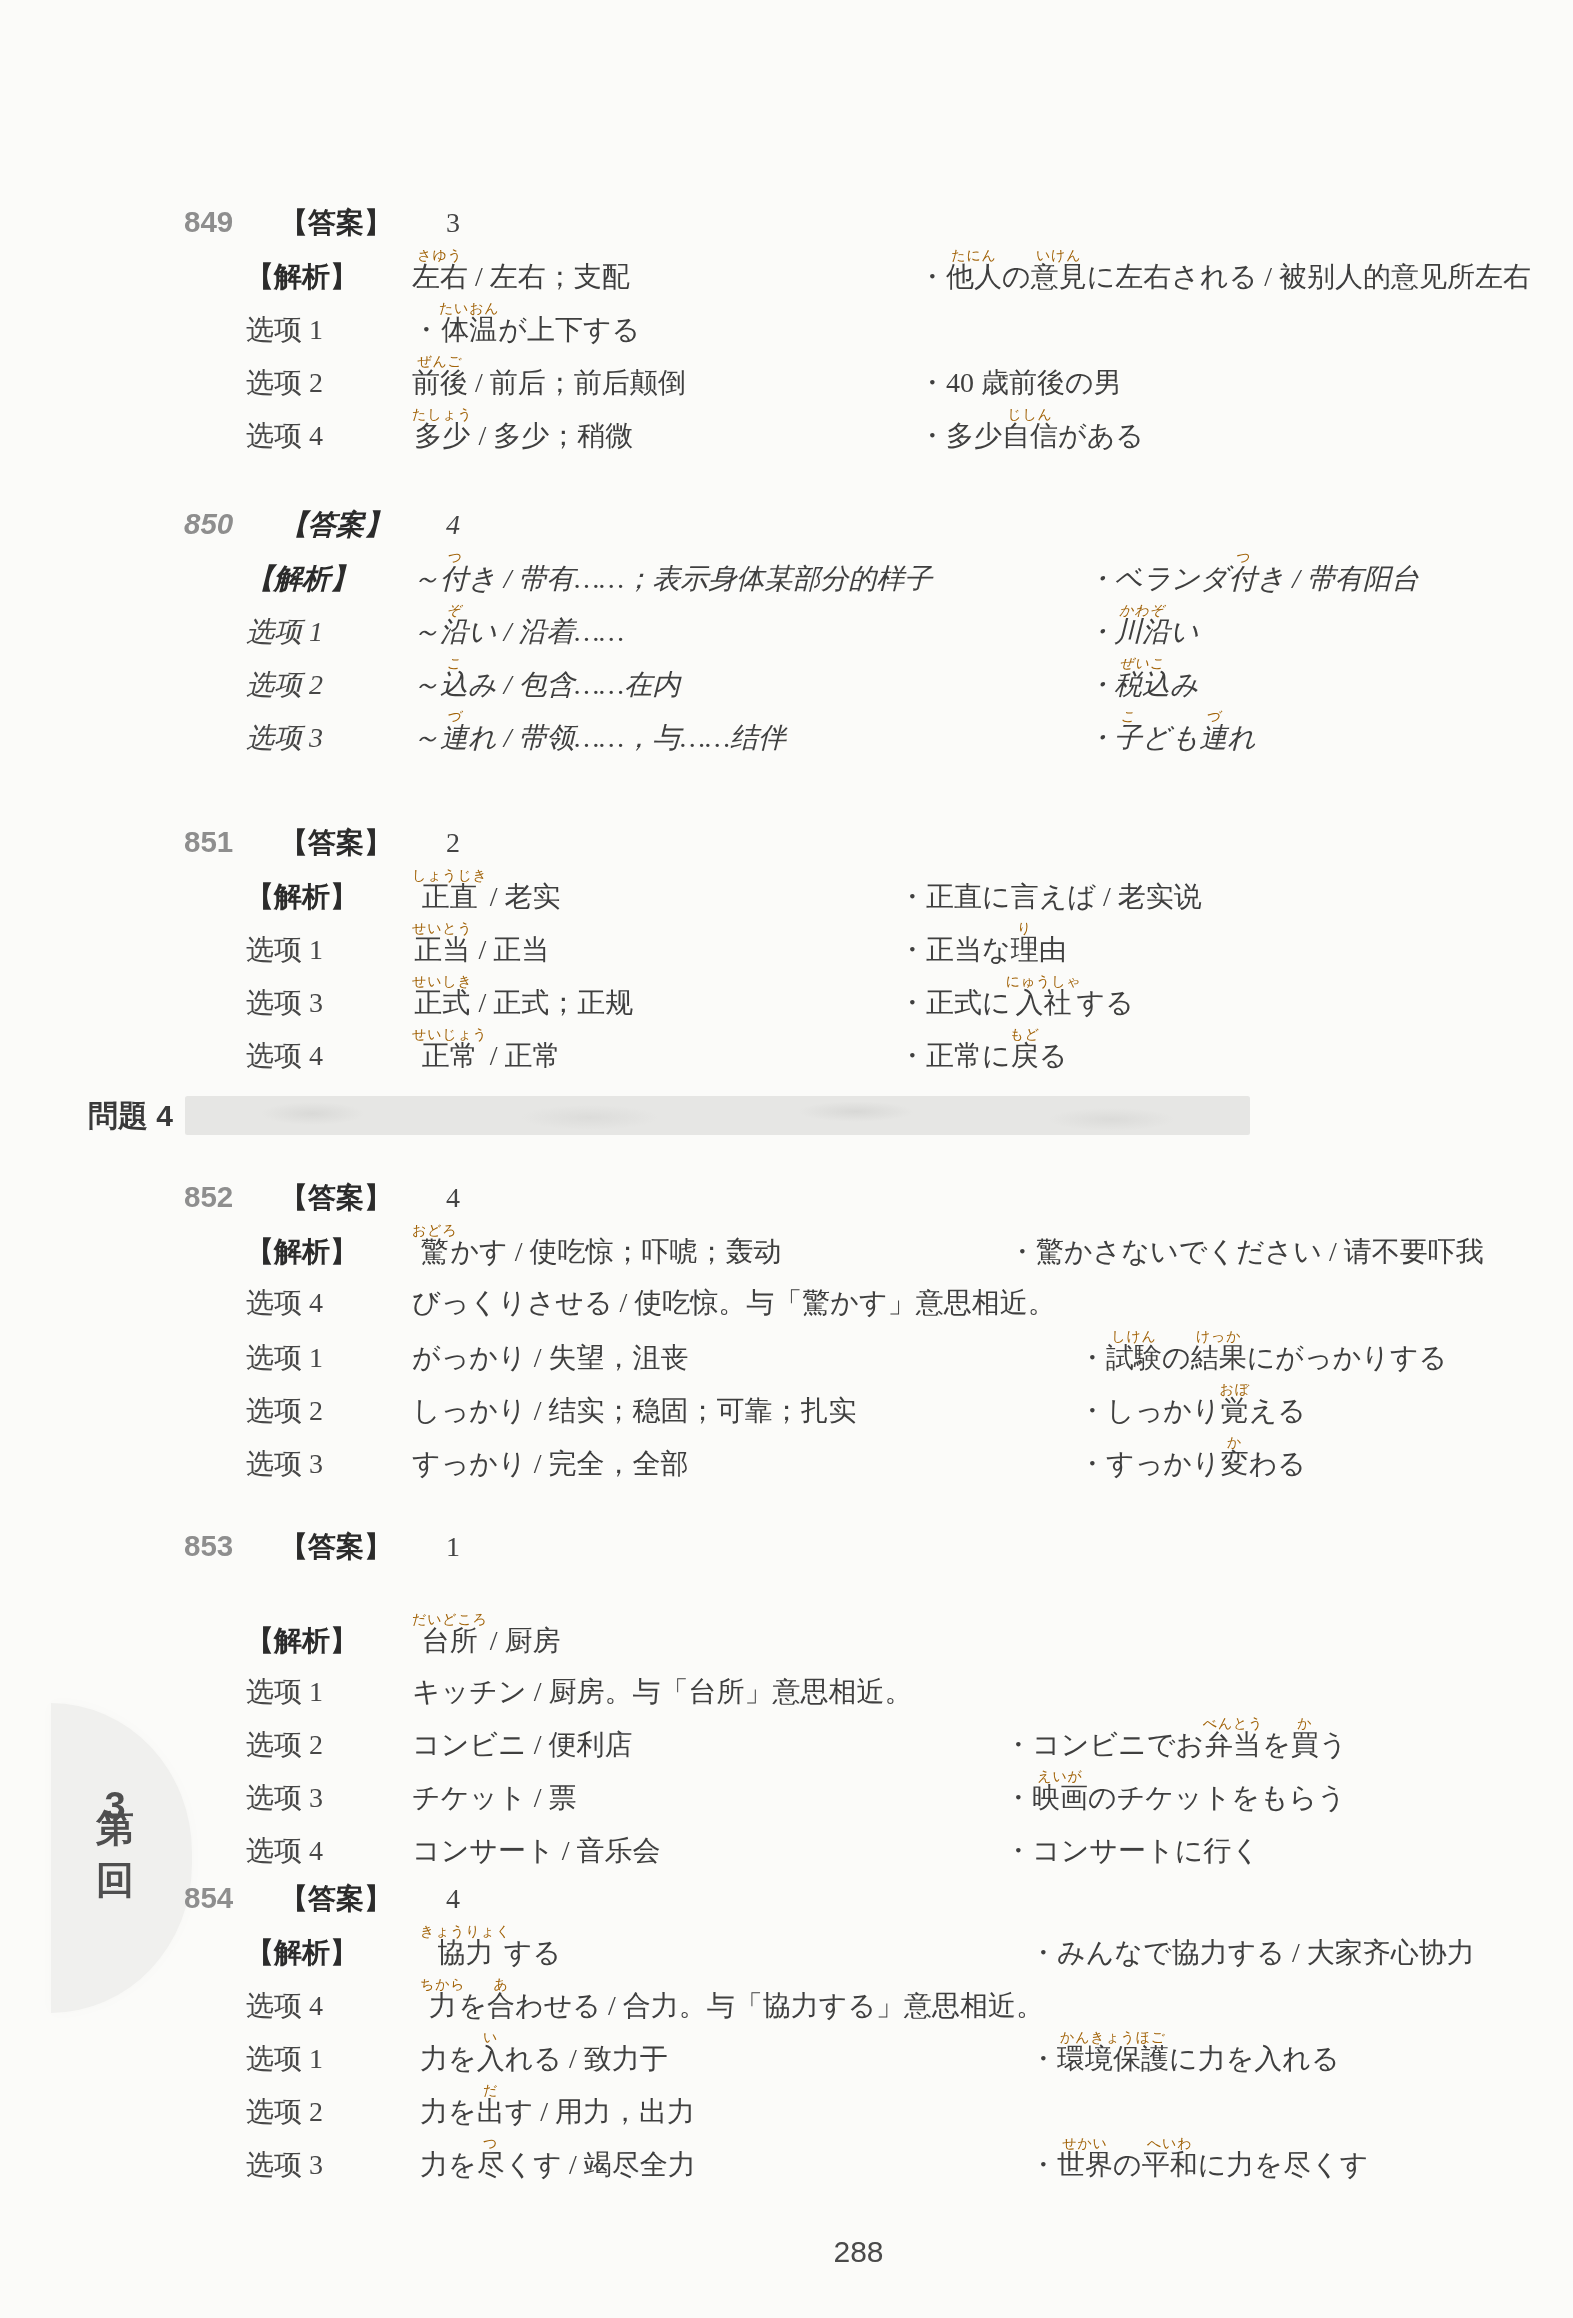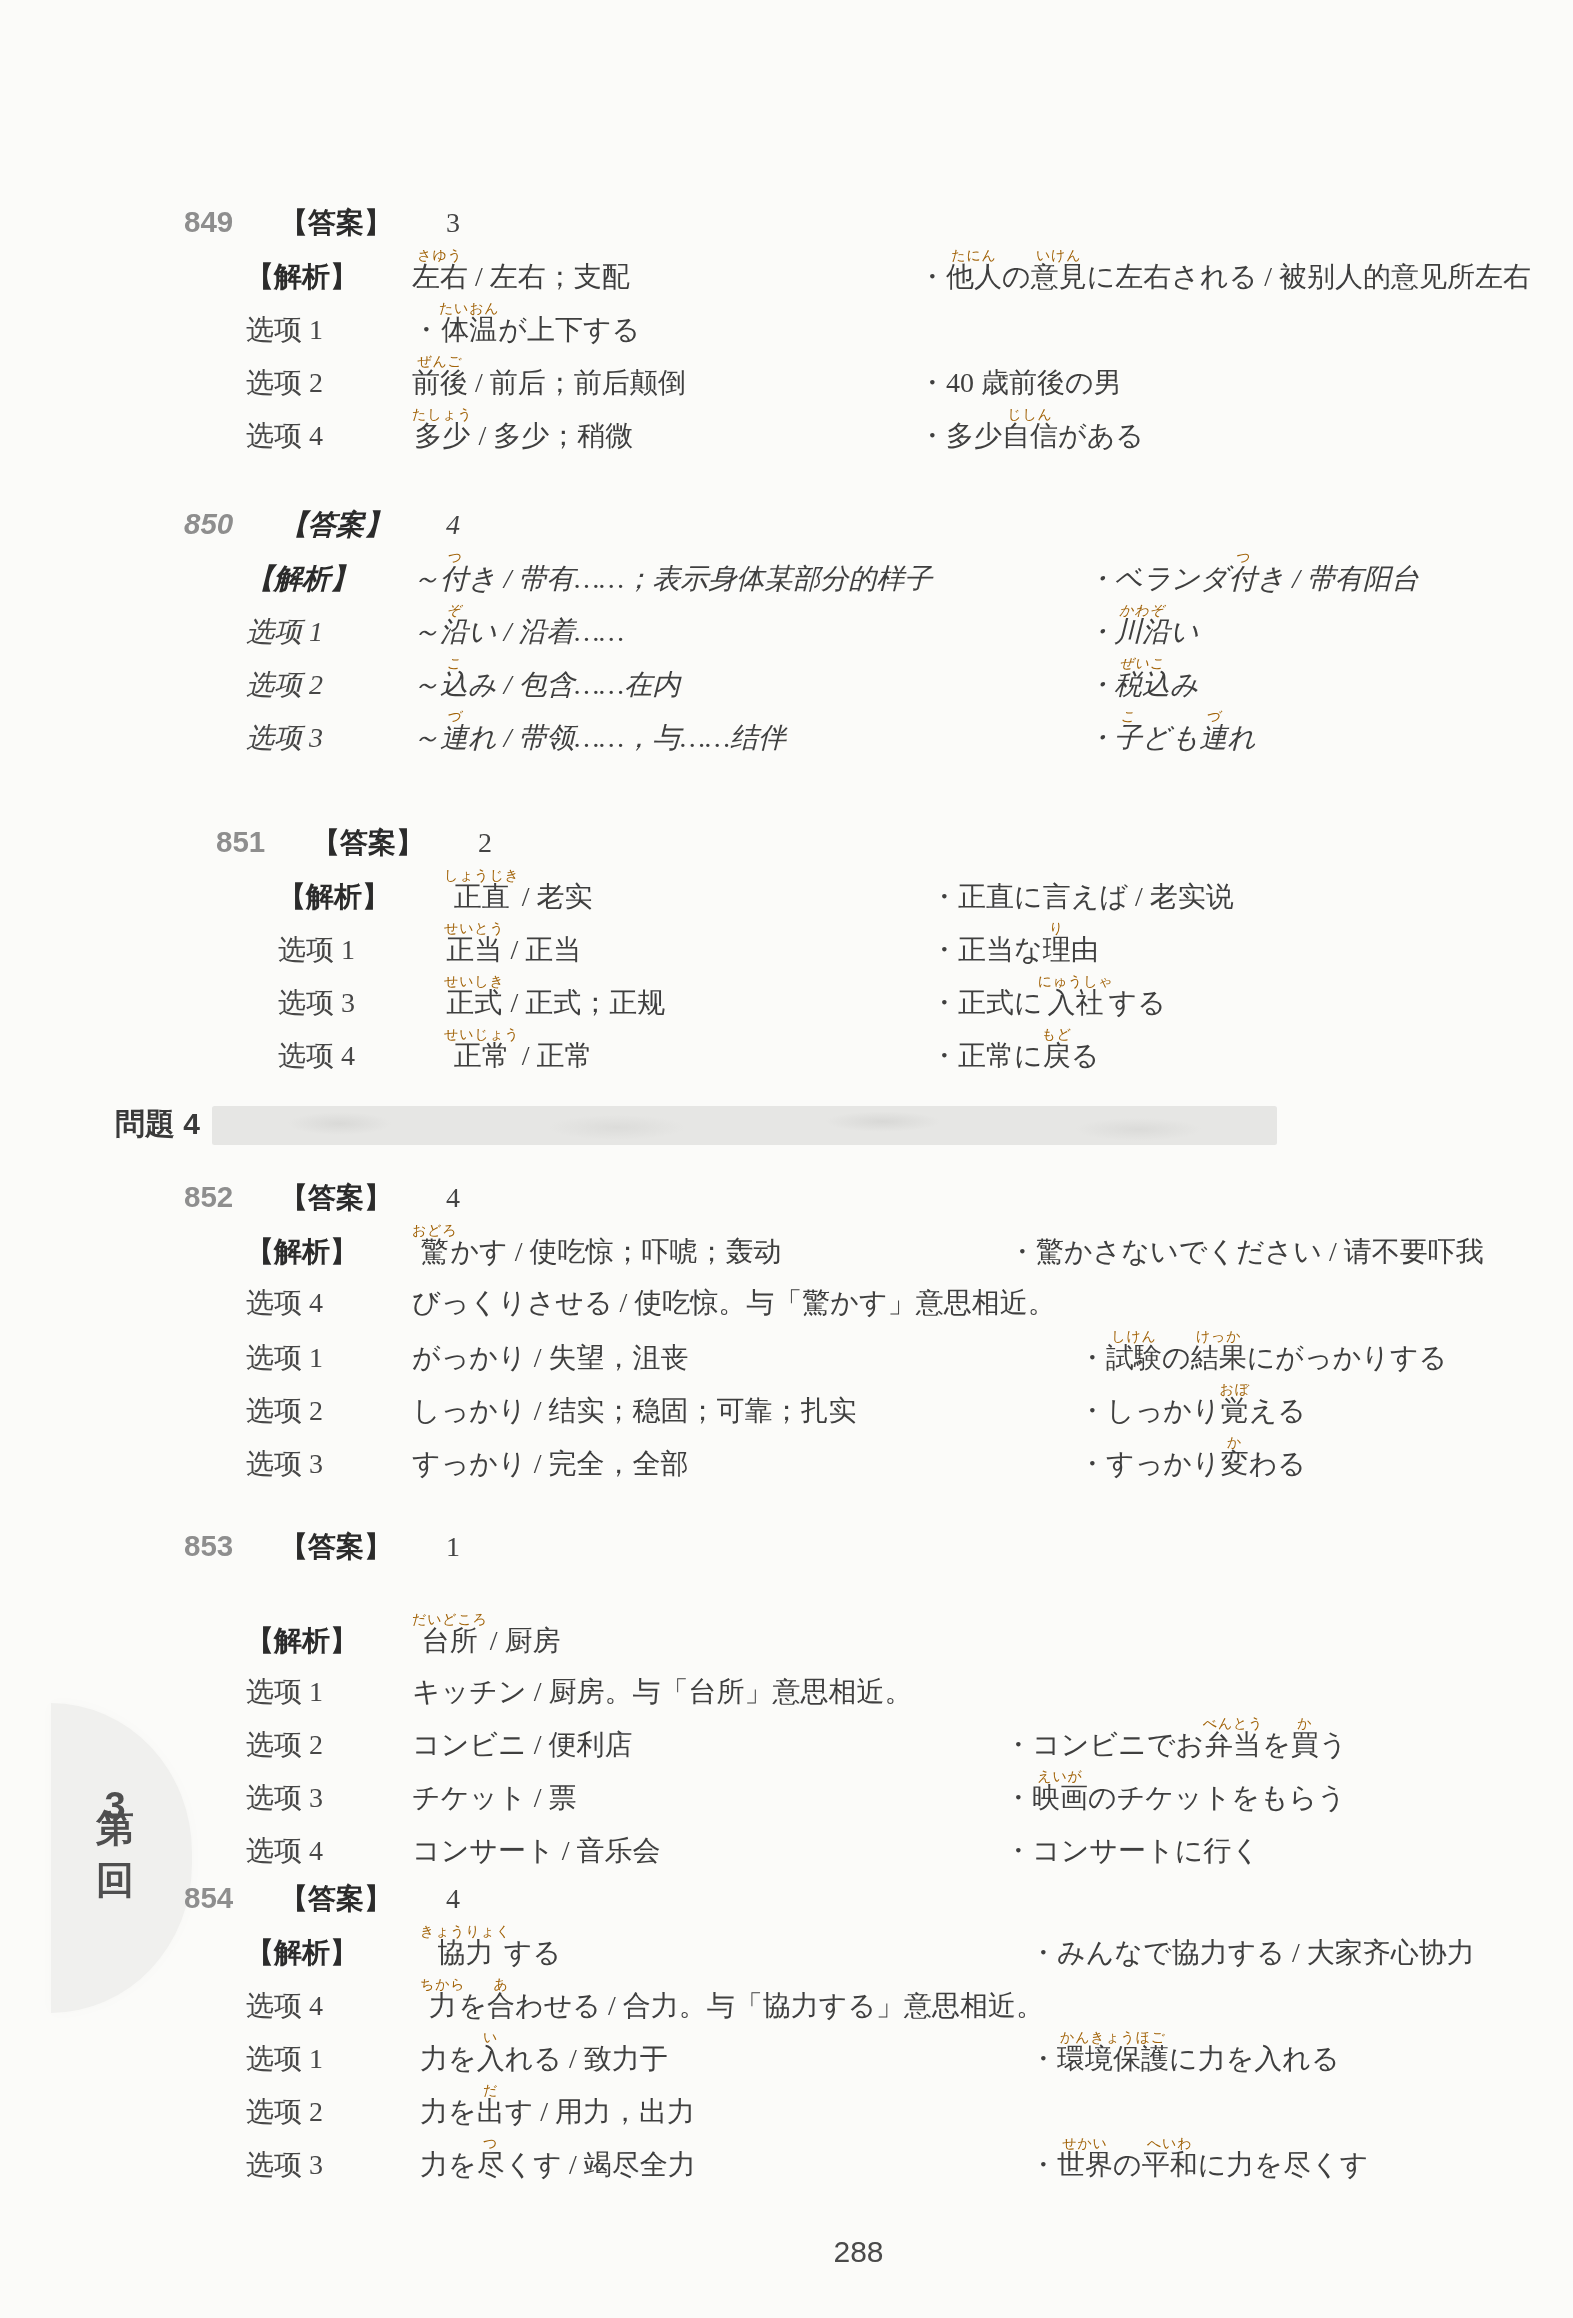--- a/index.html
+++ b/index.html
@@ -55,34 +55,34 @@
   .sec-850 .def{width:639px;}
   .sec-851 .def{width:451px;}
   .sec-852 .def{width:631px;}
   .sec-852 .row-analysis .def{width:561px;}
   .sec-853 .def{width:557px;margin-top:40px;}
   .sec-854 .def{width:574px;margin-left:8px;}
   .row-noex .def{width:auto !important;}
   
   .sec-849{margin-bottom:37px;}
   .sec-850{margin-bottom:53px;font-style:italic;}
-  .sec-851{margin-bottom:16.4px;padding-left:32px;}
+  .sec-851{margin-bottom:16.4px;}
   .sec-852{margin-bottom:31px;}
   .sec-853{margin-bottom:34px;}
   
   ruby{ruby-align:center;}
   rt{
     font-size:14px;line-height:1;color:#a16207;
     letter-spacing:0.8px;font-weight:normal;
     font-family:"Liberation Serif","DejaVu Serif",serif;
   }
   
   .problem-header{
-    height:49px;display:flex;align-items:flex-end;
-    padding-left:115px;margin-bottom:24.6px;
+    height:49px;display:flex;align-items:flex-start;
+    padding-left:88px;margin-bottom:24.6px;
   }
   .problem-header-label{
     font-family:"Liberation Sans","DejaVu Sans",sans-serif;
     font-size:30px;font-weight:bold;color:#3a3a3a;
     flex:0 0 auto;
   }
   .problem-header-stripe{
     margin-left:11.5px;
     width:1065px;height:39px;
     background-color:#e6e6e4;

